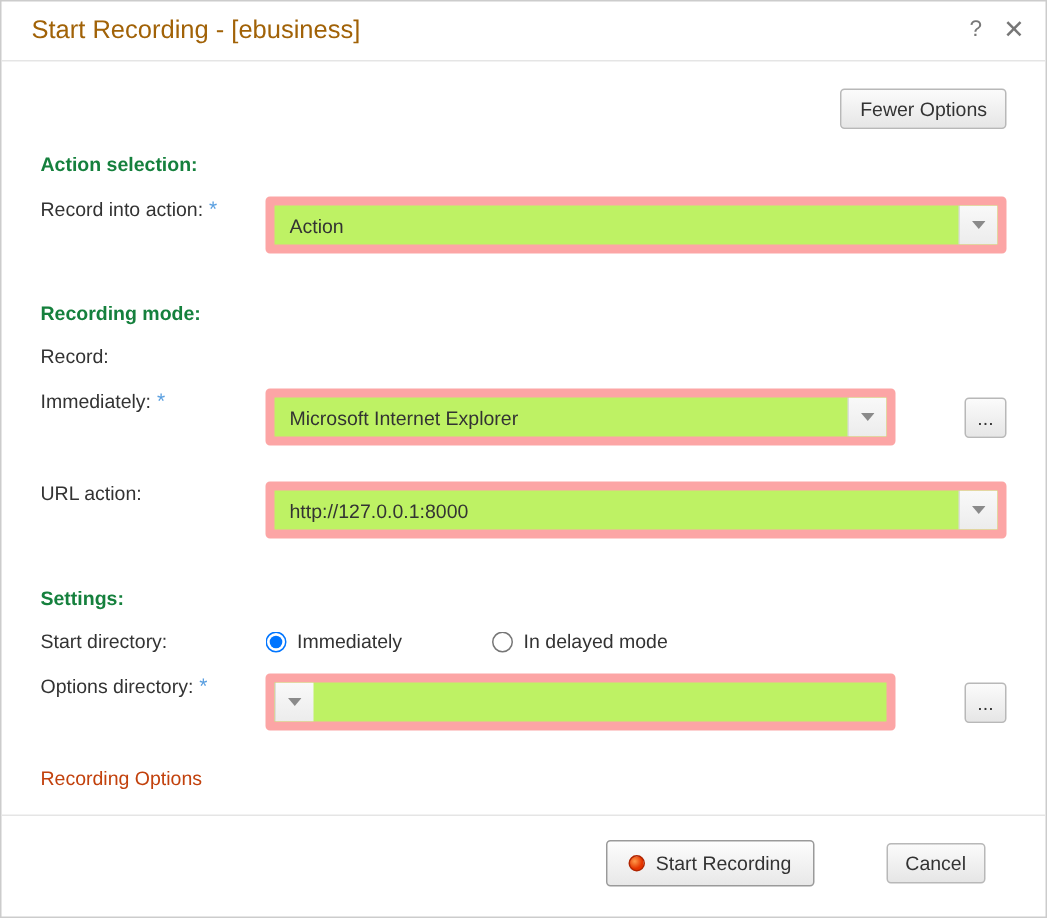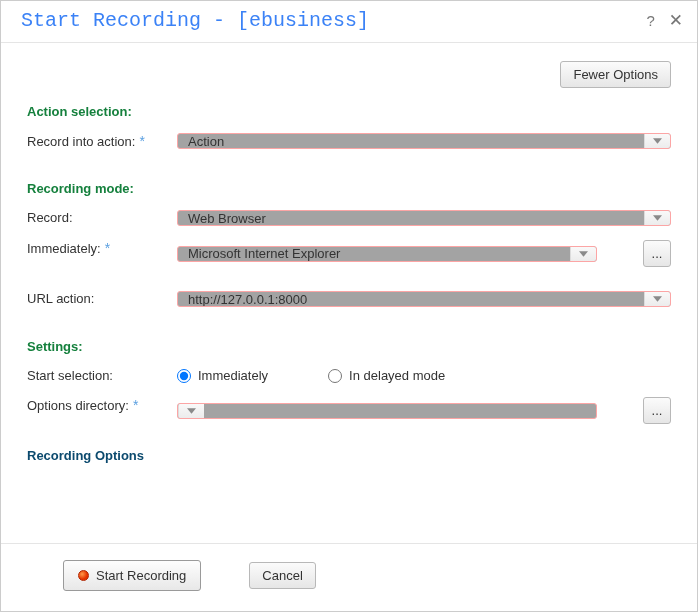--- a/index.html
+++ b/index.html
@@ -11,21 +11,21 @@
   width: 698px;
   height: 612px;
   overflow: hidden;
 }
 .dialog { width: 698px; height: 612px; border: 1px solid #ccc; display: flex; flex-direction: column; }
 .titlebar {
   display: flex; align-items: center; justify-content: space-between;
   padding: 8px 14px 10px 20px;
   border-bottom: 1px solid #e5e5e5;
 }
-.titlebar h1 { font-size: 20px; font-weight: normal; color: #3b82f6; font-family: Liberation Mono, monospace; }
+.titlebar h1 { font-size: 17px; font-weight: normal; color: #a16207; }
 .titlebar-icons { display: flex; gap: 14px; align-items: center; color: #777; }
 .titlebar-icons span { cursor: pointer; font-size: 15px; }
 .titlebar-icons .close-x { font-size: 17px; }
 
 .body { padding: 18px 26px 0 26px; flex: 1; }
 
 .top-actions { display: flex; justify-content: flex-end; margin-bottom: 16px; }
 .btn {
   background: linear-gradient(#fbfbfb, #e6e6e6);
   border: 1px solid #b8b8b8;
@@ -47,44 +47,44 @@
 .label-col {
   width: 150px; flex: 0 0 150px;
   display: flex; align-items: center;
   font-size: 13px; color: #333;
 }
 .req { color: #5a9fe0; margin-left: 4px; margin-right: 4px; font-size: 14px; }
 .field-col { flex: 1; display: flex; align-items: center; gap: 10px; }
 
 .combo {
   flex: 1; display: flex; align-items: center;
-  border: 1px solid #fca5a5; border-radius: 3px;
-  background: #a3a3a3; height: 16px; overflow: hidden;
+  border: 6px solid #fca5a5; border-radius: 3px;
+  background: #bef264; height: 38px; overflow: hidden;
 }
 .combo input {
   flex: 1; border: none; outline: none; padding: 0 10px;
   font-size: 13px; color: #333; background: transparent; height: 100%;
 }
 .combo .arrow {
   width: 26px; height: 100%; display: flex; align-items: center; justify-content: center;
   border-left: 1px solid #dcdcdc;
   background: linear-gradient(#f9f9f9,#ececec);
 }
 .combo .arrow svg { width: 9px; height: 6px; fill: #8a8a8a; }
 
 .radio-group { display: flex; gap: 60px; align-items: center; }
 .radio-item { display: flex; align-items: center; gap: 7px; font-size: 13px; }
 .radio-item input { width: 14px; height: 14px; }
 
-.link { color: #0c4a6e; font-size: 13px; cursor: pointer; margin-top: 10px; display: inline-block; font-weight: bold; }
+.link { color: #c2410c; font-size: 13px; cursor: pointer; margin-top: 10px; display: inline-block; }
 
 .footer {
   border-top: 1px solid #e5e5e5;
-  padding: 16px 26px 20px 26px;
-  display: flex; gap: 12px; align-items: center;
+  padding: 16px 40px 20px 26px;
+  display: flex; justify-content: flex-end; gap: 12px; align-items: center;
 }
 .btn-primary {
   background: linear-gradient(#fdfdfd,#e8e8e8);
   border: 1px solid #9a9a9a;
   padding: 7px 14px;
   display: flex; align-items: center; gap: 7px;
 }
 .rec-dot {
   width: 11px; height: 11px; border-radius: 50%;
   background: radial-gradient(circle at 35% 35%, #ff9a4a, #e53400 60%);
@@ -130,30 +130,20 @@
       </div>
     </div>
 
     <div class="spacer-lg"></div>
     <div class="section-head">Recording mode:</div>
 
     <div class="row">
       <div class="label-col">
         <span>Record:</span>
       </div>
-      <div class="field-col">
-        <div class="combo">
-          <input value="Web Browser" style="">
-          <div class="arrow">
-            <svg viewBox="0 0 10 6">
-                <path d="M0 0 L5 6 L10 0 Z"></path>
-              </svg>
-          </div>
-        </div>
-      </div>
     </div>
 
     <div class="row">
       <div class="label-col">
         <span>Immediately:</span>
         <span class="req">*</span>
       </div>
       <div class="field-col">
         <div class="combo">
           <input value="Microsoft Internet Explorer" style="">
@@ -183,21 +173,21 @@
           </div>
         </div>
       </div>
     </div>
 
     <div class="spacer-lg"></div>
     <div class="section-head">Settings:</div>
 
     <div class="row">
       <div class="label-col">
-        <span>Start selection:</span>
+        <span>Start directory:</span>
       </div>
       <div class="field-col">
         <div class="radio-group">
           <label class="radio-item">
             <input type="radio" name="startmode" checked="" style="">
             <span>Immediately</span>
           </label>
           <label class="radio-item">
             <input type="radio" name="startmode" style="">
             <span>In delayed mode</span>

